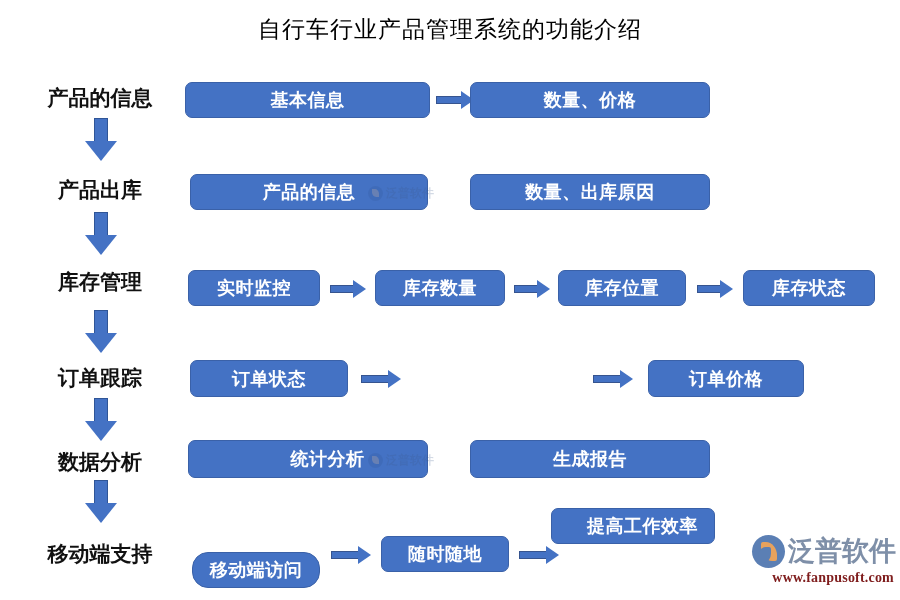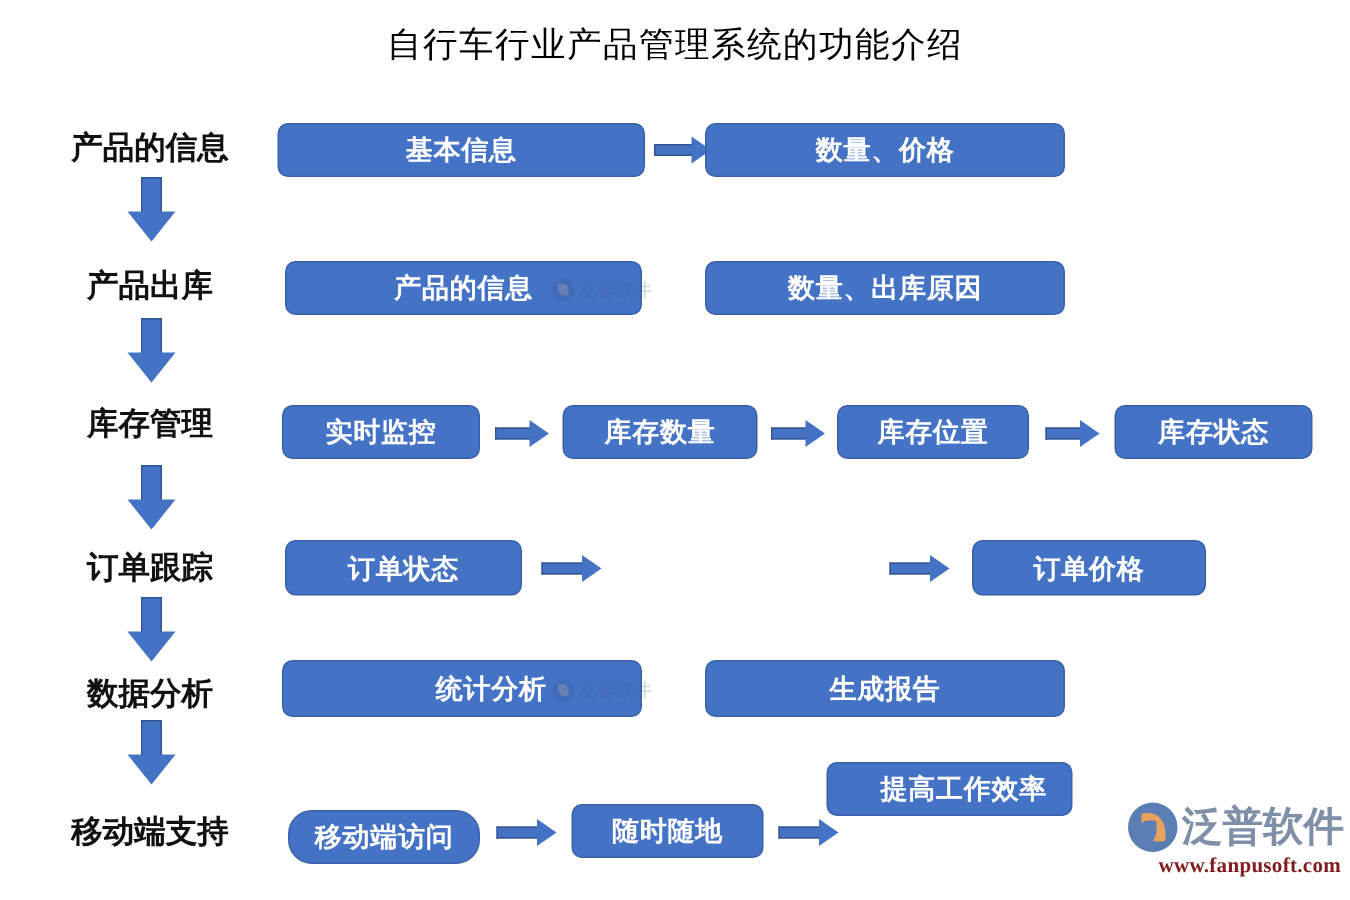--- a/index.html
+++ b/index.html
@@ -286,21 +286,21 @@
     <div class="wm-text">泛普软件</div>
   </div>
   <div class="pbox" style="left:470px; top:440px; width:240px; height:38px;">生成报告</div>
 
   <div class="v-arrow" style="left:85px; top:480px;">
     <div class="shaft"></div>
       <div class="head"></div>
   </div>
 
   <div class="row-label" style="top:540px;">移动端支持</div>
-  <div class="pbox" style="left:192px; top:540px; width:128px; height:36px;border-radius:16px;">移动端访问</div>
+  <div class="pbox" style="left:192px; top:552px; width:128px; height:36px;border-radius:16px;">移动端访问</div>
   <div class="h-arrow" style="left:331px; top:546px; width:42px;">
     <div class="shaft" style="width:28px;"></div>
     <div class="head" style="left:27px;"></div>
   </div>
   <div class="pbox" style="left:381px; top:536px; width:128px; height:36px;">随时随地</div>
   <div class="h-arrow" style="left:519px; top:546px; width:42px;">
     <div class="shaft" style="width:28px;"></div>
     <div class="head" style="left:27px;"></div>
   </div>
   <div class="pbox" style="left:551px; top:508px; width:164px; height:36px;padding-left:19px;">提高工作效率</div>

